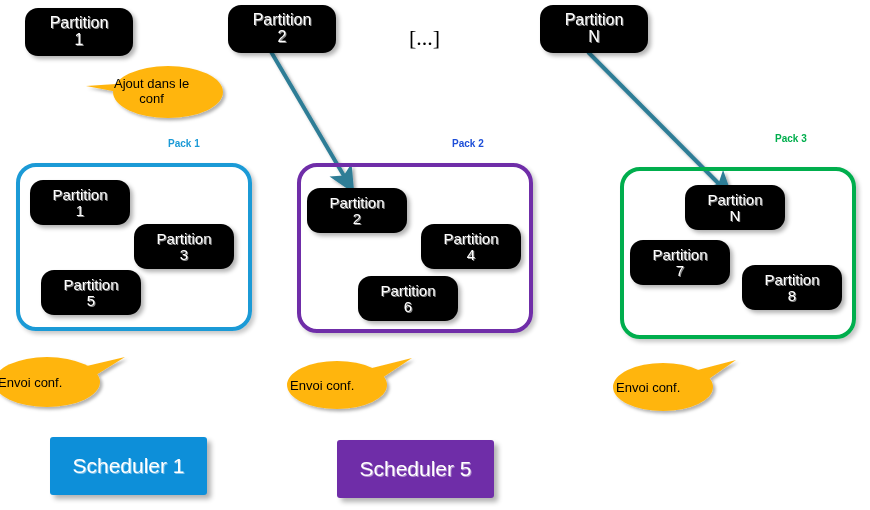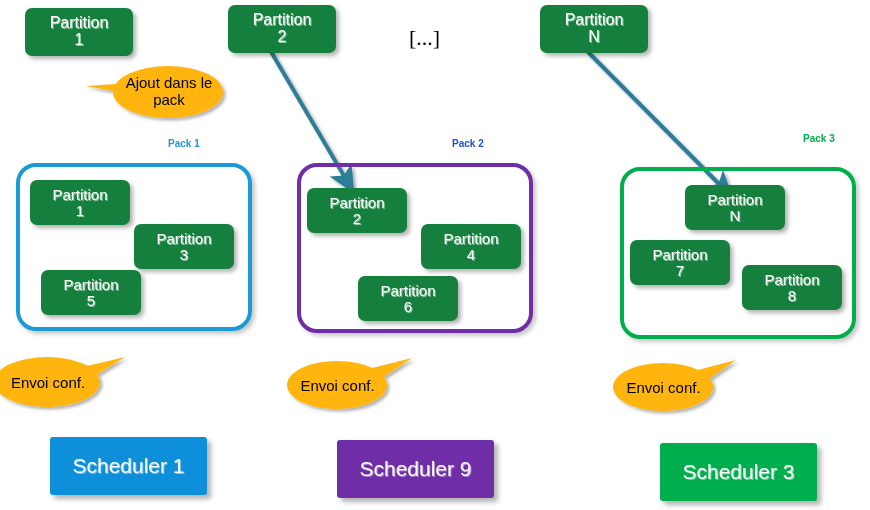--- a/index.html
+++ b/index.html
@@ -24,22 +24,22 @@
     position: absolute;
     left: 0; top: 0;
     width: 870px;
     height: 510px;
     pointer-events: none;
   }
 
   
   .partition {
     position: absolute;
-    background: #15803d;
-    border-radius: 7px;
+    background: #000000;
+    border-radius: 13px;
     color: #ffffff;
     font-size: 16px;
     line-height: 1.05;
     text-align: center;
     display: flex;
     flex-direction: column;
     align-items: center;
     justify-content: center;
     box-shadow: 3px 3px 4px rgba(0,0,0,0.30);
     text-shadow: 1px 1px 0 rgba(255,255,255,0.55);
@@ -84,24 +84,24 @@
   .callout {
     position: absolute;
   }
   .callout .bubble-text {
     position: absolute;
     left: 0; top: 0;
     width: 100%;
     height: 100%;
     display: flex;
     align-items: center;
-    justify-content: center;
+    justify-content: flex-start;
     text-align: center;
     color: #000000;
-    font-size: 15px;
+    font-size: 13px;
     line-height: 1.12;
     pointer-events: none;
   }
   .callout svg { position:absolute; left:0; top:0; overflow: visible; }
 
   
   .ellipsis-text {
     position: absolute;
     font-size: 22px;
     color: #000000;
@@ -200,61 +200,58 @@
   <div class="partition" style="left:421px; top:224px; width:100px; height:45px; font-size:15px;">
     <span class="p-word">Partition</span>
     <span class="p-num">4</span>
   </div>
   <div class="partition" style="left:358px; top:276px; width:100px; height:45px; font-size:15px;">
     <span class="p-word">Partition</span>
     <span class="p-num">6</span>
   </div>
 
   <div class="pack-box" style="left:620px; top:167px; width:236px; height:172px; border-color:#00ae4d;"></div>
-  <div class="pack-label" style="left:775px; top:133px; color:#00ae4d;margin-left:28px;">Pack 3</div>
+  <div class="pack-label" style="left:775px; top:133px; color:#00ae4d;">Pack 3</div>
 
   <div class="partition" style="left:685px; top:185px; width:100px; height:45px; font-size:15px;">
     <span class="p-word">Partition</span>
     <span class="p-num">N</span>
   </div>
   <div class="partition" style="left:630px; top:240px; width:100px; height:45px; font-size:15px;">
     <span class="p-word">Partition</span>
     <span class="p-num">7</span>
   </div>
   <div class="partition" style="left:742px; top:265px; width:100px; height:45px; font-size:15px;">
     <span class="p-word">Partition</span>
     <span class="p-num">8</span>
   </div>
 
   <div class="scheduler" style="left:50px; top:437px; width:157px; height:58px; background:#0d8fd9;">
     <span>Scheduler 1</span>
   </div>
   <div class="scheduler" style="left:337px; top:440px; width:157px; height:58px; background:#6f2da8;">
-    <span>Scheduler 9</span>
-  </div>
-  <div class="scheduler" style="left:660px; top:443px; width:157px; height:58px; background:#00ae4d;">
-    <span>Scheduler 3</span>
+    <span>Scheduler 5</span>
   </div>
 
   <div class="callout" style="left:88px; top:64px; width:150px; height:56px;">
     <svg width="150" height="56" viewBox="0 0 150 56">
       <g filter="url(#cshadow1)">
         <path d="M58,18 L-2,22 L62,34 Z" fill="#ffb511"></path>
         <ellipse cx="80" cy="28" rx="55" ry="26" fill="#ffb511"></ellipse>
       </g>
       <defs>
         <filter id="cshadow1" x="-30%" y="-30%" width="180%" height="180%">
           <feDropShadow dx="2.5" dy="2.5" stdDeviation="1.6" flood-color="#000000" flood-opacity="0.3"></feDropShadow>
         </filter>
       </defs>
     </svg>
     <div class="bubble-text" style="left:26px; width:110px;">
       <span>
         <span>Ajout dans le</span><br>
-        <span>pack</span>
+        <span>conf</span>
       </span>
     </div>
   </div>
 
   <div class="callout" style="left:-8px; top:355px; width:140px; height:56px;">
     <svg width="140" height="56" viewBox="0 0 140 56">
       <g filter="url(#cshadow2)">
         <path d="M82,14 L133,2 L88,30 Z" fill="#ffb511"></path>
         <ellipse cx="55" cy="27" rx="53" ry="25" fill="#ffb511"></ellipse>
       </g>

